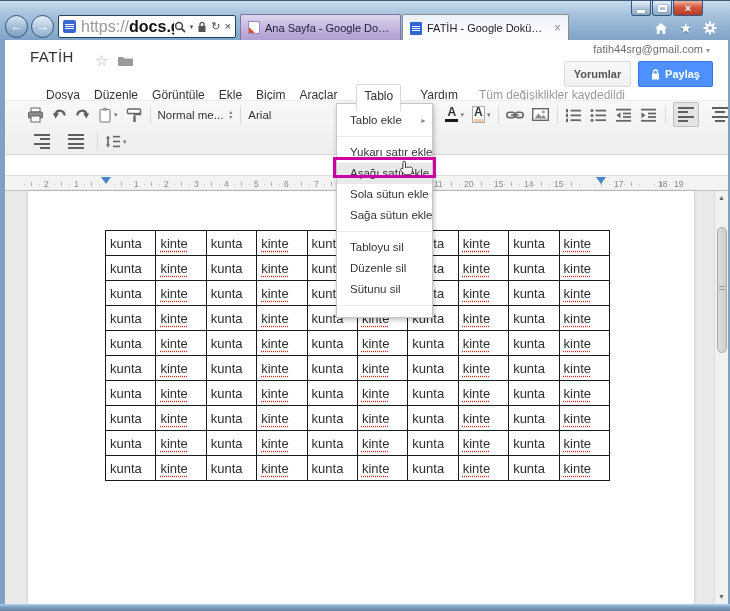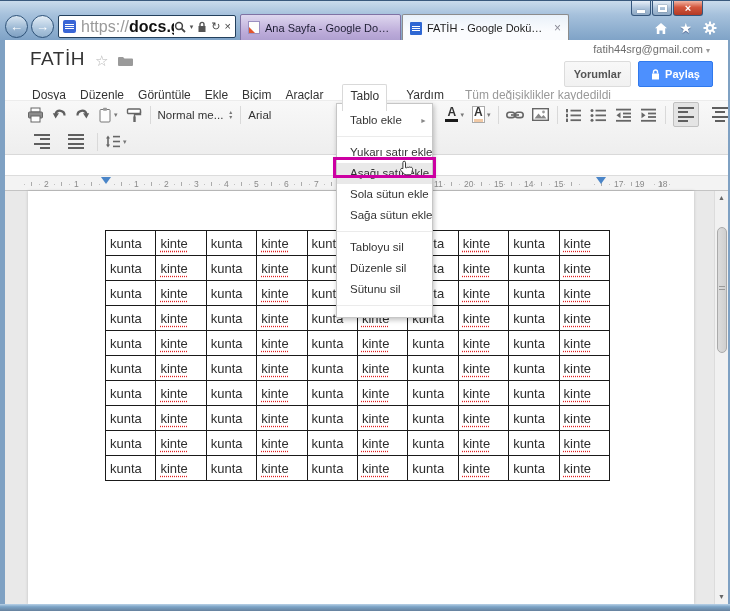--- a/index.html
+++ b/index.html
@@ -46,30 +46,30 @@
   .chromeicons .uni{font-size:14px;line-height:1;text-shadow:0 1px 1px rgba(0,0,60,.4);}
 
   
   .app{position:absolute;left:5px;top:40px;width:723px;height:564px;background:#fff;}
   .edge{position:absolute;background:#7fa1c3;}
   .edge.left{left:0;top:40px;width:5px;height:571px;}
   .edge.right{left:728px;top:40px;width:2px;height:571px;}
   .edge.bottom{left:0;top:604px;width:730px;height:7px;background:linear-gradient(180deg,#bad2e7,#7ba3c6 40%,#66819d);}
 
   .dochead{position:absolute;left:0;top:0;width:723px;height:48px;}
-  .doctitle{position:absolute;left:25px;top:8px;font-size:19px;color:#333;letter-spacing:.5px;}
+  .doctitle{position:absolute;left:25px;top:8px;font-size:15px;color:#333;letter-spacing:.5px;}
   .titlestar{position:absolute;left:90px;top:12px;font-size:15px;color:#b5b5b5;}
   .folderico{position:absolute;left:112px;top:15px;}
   .account{position:absolute;right:18px;top:3px;font-size:11px;color:#6e6e6e;}
   .account .ac-caret{font-size:8px;color:#999;}
   .btn{position:absolute;top:21px;height:26px;border-radius:2px;font-size:11px;font-weight:bold;display:flex;align-items:center;justify-content:center;}
   .btn.comments{right:97px;width:67px;background:linear-gradient(180deg,#f8f8f8,#f1f1f1);border:1px solid #dcdcdc;color:#555;}
   .btn.share{right:15px;width:75px;background:#4d90fe;border:1px solid #3079ed;color:#fff;gap:5px;}
 
-  .menurow{position:absolute;left:0;top:48px;width:723px;height:14px;display:flex;align-items:center;padding-left:20px;}
+  .menurow{position:absolute;left:0;top:48px;width:723px;height:14px;display:flex;align-items:center;padding-left:34px;}
   .menubar{display:flex;align-items:center;}
   .mb-item{font-size:12px;color:#333;padding:0 7px;}
   .mb-item.open{background:#fff;border:1px solid #d9d9d9;border-bottom:none;border-radius:2px 2px 0 0;
     position:relative;z-index:101;padding:4px 7px 8px;margin:-4px 12px -8px;}
   .savestatus{font-size:12px;color:#999;margin-left:14px;white-space:nowrap;}
 
   .toolbar{position:absolute;left:0;top:60px;width:723px;height:55px;
     background:linear-gradient(180deg,#f8f8f8,#eeeeee);border-top:1px solid #ececec;border-bottom:1px solid #d9d9d9;}
   .trow{display:flex;align-items:center;height:27px;}
   .trow1{padding-left:22px;}.trow2{padding-left:24px;}
@@ -435,21 +435,21 @@
         <span class="rnum" style="left: 369px;">9</span>
         <span class="rnum" style="left: 399px;">10</span>
         <span class="rnum" style="left: 429px;">11</span>
         <span class="rnum" style="left: 459px;">20</span>
         <span class="rnum" style="left: 489px;">15</span>
         <span class="rnum" style="left: 519px;">14</span>
         <span class="rnum" style="left: 549px;">15</span>
         <span class="rnum" style="left: 579px; margin-top: 17px;">16</span>
         <span class="rnum" style="left: 609px;">17</span>
         <span class="rnum" style="left: 625px; margin-left: 28px;">18</span>
-        <span class="rnum" style="left: 630px;">19</span>
+        <span class="rnum" style="left: 669px;">19</span>
         <i class="rtick" style="left: 26px;"></i>
         <i class="rdot" style="left: 18.5px;"></i>
         <i class="rdot" style="left: 33.5px;"></i>
         <i class="rtick" style="left: 56px;"></i>
         <i class="rdot" style="left: 48.5px;"></i>
         <i class="rdot" style="left: 63.5px;"></i>
         <i class="rtick" style="left: 86px;"></i>
         <i class="rdot" style="left: 78.5px;"></i>
         <i class="rdot" style="left: 93.5px;"></i>
         <i class="rtick" style="left: 116px;"></i>

